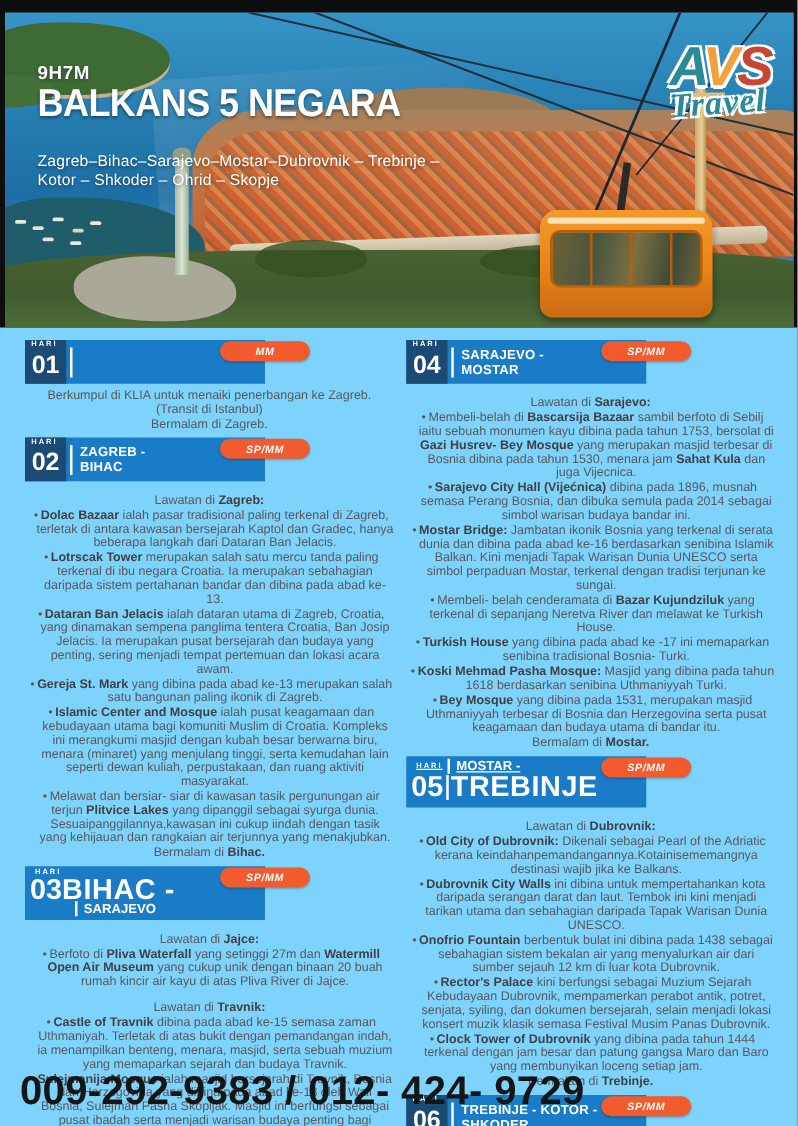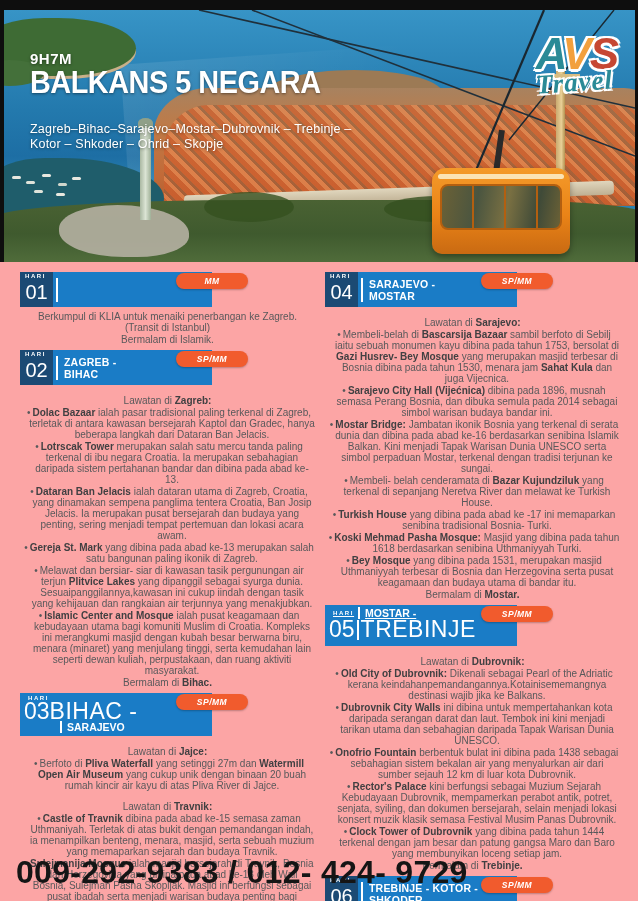--- a/index.html
+++ b/index.html
@@ -3,21 +3,21 @@
 <meta charset="utf-8">
 <style>
   :root{
     --blue:#1a7cc6; --navy:#1b4a74; --orange:#f15b2d;
     --txt:#58595b; --txtbold:#414042;
   }
   *{box-sizing:border-box;margin:0;padding:0;}
   html,body{background:#777;}
   body{display:flex;justify-content:center;}
   .page{
-    position:relative;width:638px;height:901px;background:#fca5a5;overflow:hidden;
+    position:relative;width:638px;height:901px;background:#7dd3fc;overflow:hidden;
     font-family:"Liberation Sans","DejaVu Sans",sans-serif;color:var(--txt);
   }
   
   .hero-wrap{background:#0e0e0e;padding:10px 3px 0 4px;}
   .hero{position:relative;height:252px;overflow:hidden;background:linear-gradient(180deg,#3794c6 0%,#2379ad 40%,#1d6ea4 58%,#2a82b2 70%);}
   .hero .island{position:absolute;left:-18px;top:8px;width:150px;height:58px;background:#3e6b34;border-radius:45% 60% 55% 50%;box-shadow:0 3px 0 #c9b089;}
   .hero .island2{position:absolute;left:-30px;top:50px;width:70px;height:26px;background:#44703a;border-radius:50%;}
   .hero .streak{position:absolute;left:120px;top:40px;width:420px;height:120px;background:linear-gradient(115deg,rgba(255,255,255,.10),rgba(255,255,255,0) 60%);transform:rotate(-4deg);}
   .hero .city{position:absolute;left:150px;top:78px;width:500px;height:118px;
     background:linear-gradient(180deg,#a8825f 0%,#c07a46 35%,#c26a38 75%,#b05e30 100%);
@@ -61,31 +61,31 @@
   .logo .script{display:block;margin-top:-4px;font-family:"Liberation Serif","DejaVu Serif",serif;
     font-style:italic;font-weight:700;font-size:27px;letter-spacing:1px;transform:rotate(-4deg);
     text-shadow:-2px -2px 0 #fff,2px -2px 0 #fff,-2px 2px 0 #fff,2px 2px 0 #fff;}
   
   .columns{display:flex;gap:8px;padding:10px 16px 0 20px;}
   .col{width:50%;}
   .day{margin-bottom:5px;}
   .dh{position:relative;display:flex;align-items:center;background:var(--blue);width:192px;min-height:35px;margin-bottom:4px;color:#fff;}
   .numwrap{position:relative;width:33px;align-self:stretch;background:var(--navy);display:flex;align-items:center;justify-content:center;}
   .hari{position:absolute;top:1px;left:5px;font-size:6px;font-weight:700;letter-spacing:1.6px;}
-  .num{font-size:20px;font-weight:400;line-height:1;margin-top:5px;}
+  .num{font-size:20px;font-weight:700;line-height:1;margin-top:5px;}
   .vline{width:2px;background:#fff;height:24px;margin:0 6px 0 3px;flex:none;}
   .titles{display:flex;flex-direction:column;font-weight:700;font-size:10.5px;line-height:12px;letter-spacing:.2px;padding:2px 0;}
   .badge{position:absolute;right:-36px;top:1px;background:var(--orange);color:#fff;font-size:8.5px;font-weight:700;font-style:italic;
     padding:3px 0;width:72px;text-align:center;border-radius:9px;letter-spacing:.5px;box-shadow:0 1px 2px rgba(0,0,0,.25);}
   
   .dh.v-bigfirst,.dh.v-bigsecond{display:block;padding:2px 0 3px 4px;}
   .dh.v-bigfirst .hari{position:static;display:block;margin-left:4px;}
   .bigrow{display:flex;align-items:center;margin-top:-3px;}
   .bigrow .num{font-size:23px;margin:0;}
-  .bigrow .big{font-size:23px;font-weight:400;letter-spacing:.5px;}
+  .bigrow .big{font-size:23px;font-weight:700;letter-spacing:.5px;}
   .subrow{display:flex;align-items:center;font-weight:700;font-size:10.5px;}
   .dh.v-bigfirst .subrow{margin:-4px 0 0 36px;}
   .vline2{width:2px;height:12px;background:#fff;margin-right:5px;flex:none;}
   .dh.v-bigsecond .subrow{margin-left:4px;text-decoration:underline;}
   .dh.v-bigsecond .hari2{font-size:6px;font-weight:700;letter-spacing:1.6px;margin-right:4px;}
   .dh.v-bigsecond .bigrow .vline2{height:20px;margin:0 2px;align-self:center;}
   
   .db{padding-right:2px;}
   .db p{font-size:10px;line-height:11px;margin-bottom:1px;text-align:center;}
   .db p b{color:var(--txtbold);}
@@ -158,21 +158,21 @@
           <div class="dh">
             <div class="numwrap">
               <span class="hari">HARI</span>
               <span class="num">01</span>
             </div>
             <div class="vline"></div>
             <div class="badge">MM</div>
           </div>
           <div class="db">
             <p class="p"><span>Berkumpul di KLIA untuk menaiki penerbangan ke Zagreb. (Transit di Istanbul)</span></p>
-            <p class="p"><span>Bermalam di Islamik.</span></p>
+            <p class="p"><span>Bermalam di Zagreb.</span></p>
           </div>
         </section>
         <section class="day">
           <div class="dh">
             <div class="numwrap">
               <span class="hari">HARI</span>
               <span class="num">02</span>
             </div>
             <div class="vline"></div>
             <div class="titles">
@@ -180,22 +180,22 @@
               <span>BIHAC</span>
             </div>
             <div class="badge">SP/MM</div>
           </div>
           <div class="db">
             <p class="label"><span>Lawatan di </span><b>Zagreb:</b></p>
             <p class="bullet"><span class="dot">•</span><b>Dolac Bazaar</b><span> ialah pasar tradisional paling terkenal di Zagreb, terletak di antara kawasan bersejarah Kaptol dan Gradec, hanya beberapa langkah dari Dataran Ban Jelacis.</span></p>
             <p class="bullet"><span class="dot">•</span><b>Lotrscak Tower</b><span> merupakan salah satu mercu tanda paling terkenal di ibu negara Croatia. Ia merupakan sebahagian daripada sistem pertahanan bandar dan dibina pada abad ke-13.</span></p>
             <p class="bullet"><span class="dot">•</span><b>Dataran Ban Jelacis</b><span> ialah dataran utama di Zagreb, Croatia, yang dinamakan sempena panglima tentera Croatia, Ban Josip Jelacis. Ia merupakan pusat bersejarah dan budaya yang penting, sering menjadi tempat pertemuan dan lokasi acara awam.</span></p>
             <p class="bullet"><span class="dot">•</span><b>Gereja St. Mark</b><span> yang dibina pada abad ke-13 merupakan salah satu bangunan paling ikonik di Zagreb.</span></p>
+            <p class="bullet"><span class="dot">•</span><b>Islamic Center and Mosque</b><span> ialah pusat keagamaan dan kebudayaan utama bagi komuniti Muslim di Croatia. Kompleks ini merangkumi masjid dengan kubah besar berwarna biru, menara (minaret) yang menjulang tinggi, serta kemudahan lain seperti dewan kuliah, perpustakaan, dan ruang aktiviti masyarakat.</span></p>
             <p class="bullet"><span class="dot">•</span><span>Melawat dan bersiar- siar di kawasan tasik pergunungan air terjun </span><b>Plitvice Lakes</b><span> yang dipanggil sebagai syurga dunia. Sesuaipanggilannya,kawasan ini cukup iindah dengan tasik yang kehijauan dan rangkaian air terjunnya yang menakjubkan.</span></p>
-            <p class="bullet"><span class="dot">•</span><b>Islamic Center and Mosque</b><span> ialah pusat keagamaan dan kebudayaan utama bagi komuniti Muslim di Croatia. Kompleks ini merangkumi masjid dengan kubah besar berwarna biru, menara (minaret) yang menjulang tinggi, serta kemudahan lain seperti dewan kuliah, perpustakaan, dan ruang aktiviti masyarakat.</span></p>
             <p class="p"><span>Bermalam di </span><b>Bihac.</b></p>
           </div>
         </section>
         <section class="day">
           <div class="dh v-bigfirst">
             <span class="hari">HARI</span>
             <div class="bigrow">
               <span class="num">03</span>
               <span class="big">BIHAC -</span>
             </div>

